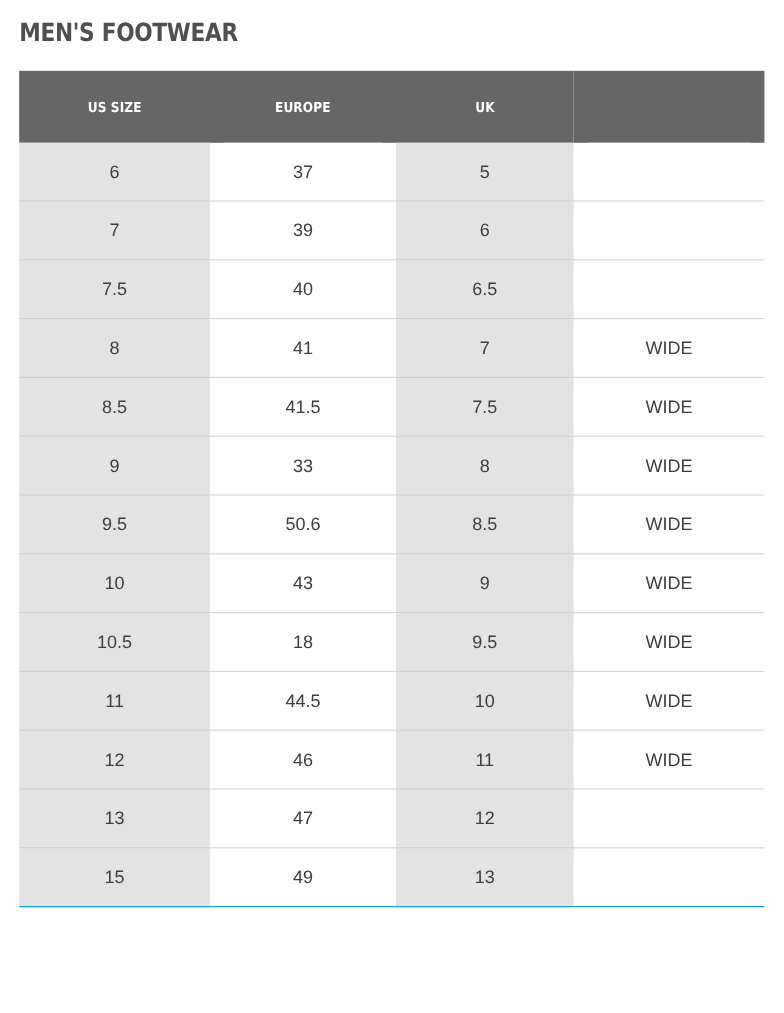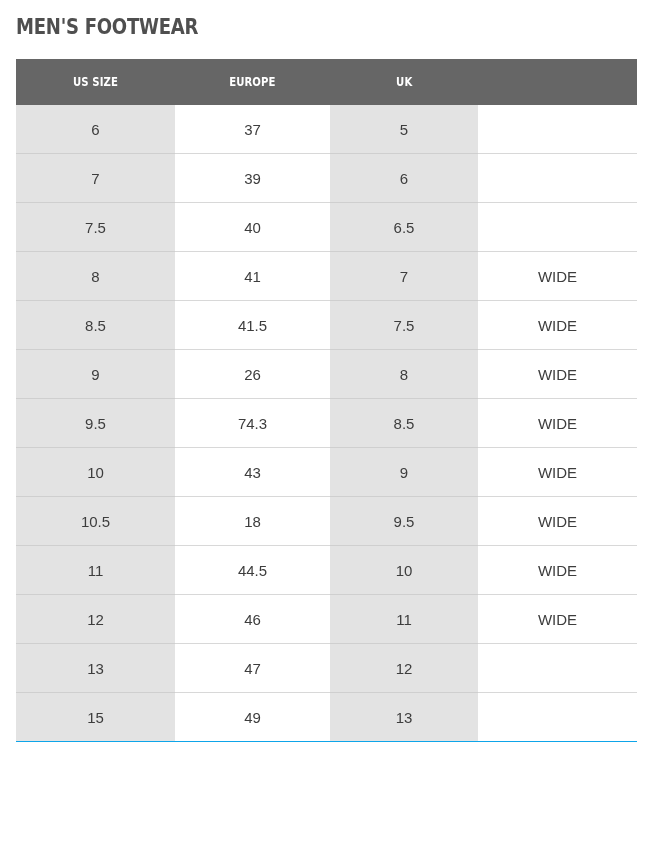--- a/index.html
+++ b/index.html
@@ -48,21 +48,21 @@
 
   .size-table col.c-us    { width: 159px; }
   .size-table col.c-eu    { width: 155px; }
   .size-table col.c-uk    { width: 148px; }
   .size-table col.c-width { width: 159px; }
 
   .size-table thead th {
     background: #666666;
     color: #ffffff;
     height: 46px;
-    padding: 0;
+    padding: 7px;
     margin: 0;
     font-family: "DejaVu Sans", sans-serif;
     font-size: 11.5px;
     font-weight: bold;
     letter-spacing: 0.1px;
     text-align: center;
     vertical-align: middle;
     border: none;
   }
   .size-table thead th .hlabel {
@@ -149,27 +149,27 @@
           <td class="plain">WIDE</td>
         </tr>
         <tr>
           <td class="shaded">8.5</td>
           <td class="plain">41.5</td>
           <td class="shaded">7.5</td>
           <td class="plain">WIDE</td>
         </tr>
         <tr>
           <td class="shaded">9</td>
-          <td class="plain">26</td>
+          <td class="plain">33</td>
           <td class="shaded">8</td>
           <td class="plain">WIDE</td>
         </tr>
         <tr>
           <td class="shaded">9.5</td>
-          <td class="plain">74.3</td>
+          <td class="plain">50.6</td>
           <td class="shaded">8.5</td>
           <td class="plain">WIDE</td>
         </tr>
         <tr>
           <td class="shaded">10</td>
           <td class="plain">43</td>
           <td class="shaded">9</td>
           <td class="plain">WIDE</td>
         </tr>
         <tr>

